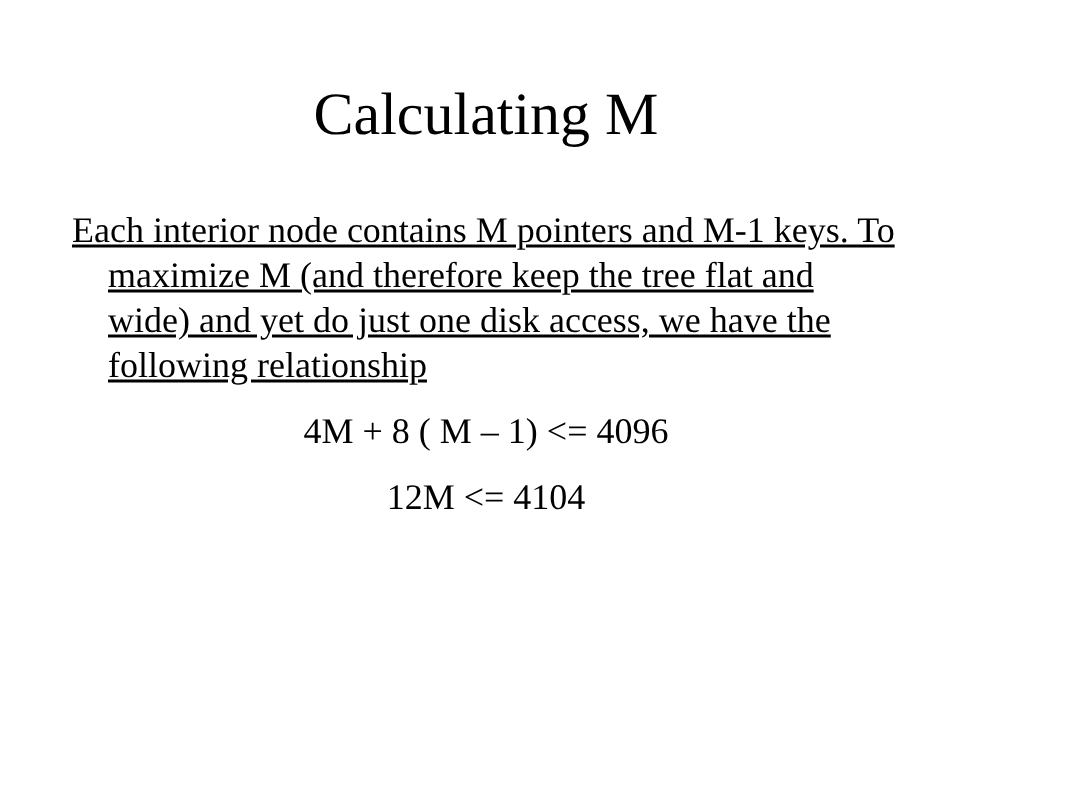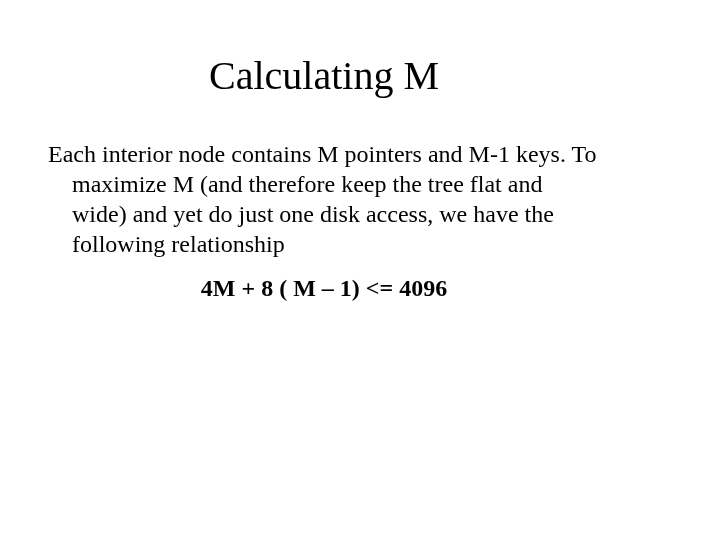--- a/index.html
+++ b/index.html
@@ -26,29 +26,30 @@
   }
   .body {
     font-size: 24px;
     line-height: 1.25;
     padding: 30px 48px 0 48px;
   }
   .para {
     text-indent: -24px;
     padding-left: 24px;
     margin-bottom: 4px;
+    text-decoration: underline;
   }
   .eq {
     text-align: center;
     margin: 14px 0;
-    font-weight: bold;
   }
 </style>
 </head>
 <body>
 
 <div class="slide">
   <div class="title">Calculating M</div>
   <div class="body">
     <div class="para">Each interior node contains M pointers and M-1 keys. To maximize M (and therefore keep the tree flat and wide) and yet do just one disk access, we have the following relationship</div>
     <div class="eq">4M + 8 ( M – 1) &lt;= 4096</div>
+    <div class="eq">12M &lt;= 4104</div>
   </div>
 </div>
 
 </body></html>

